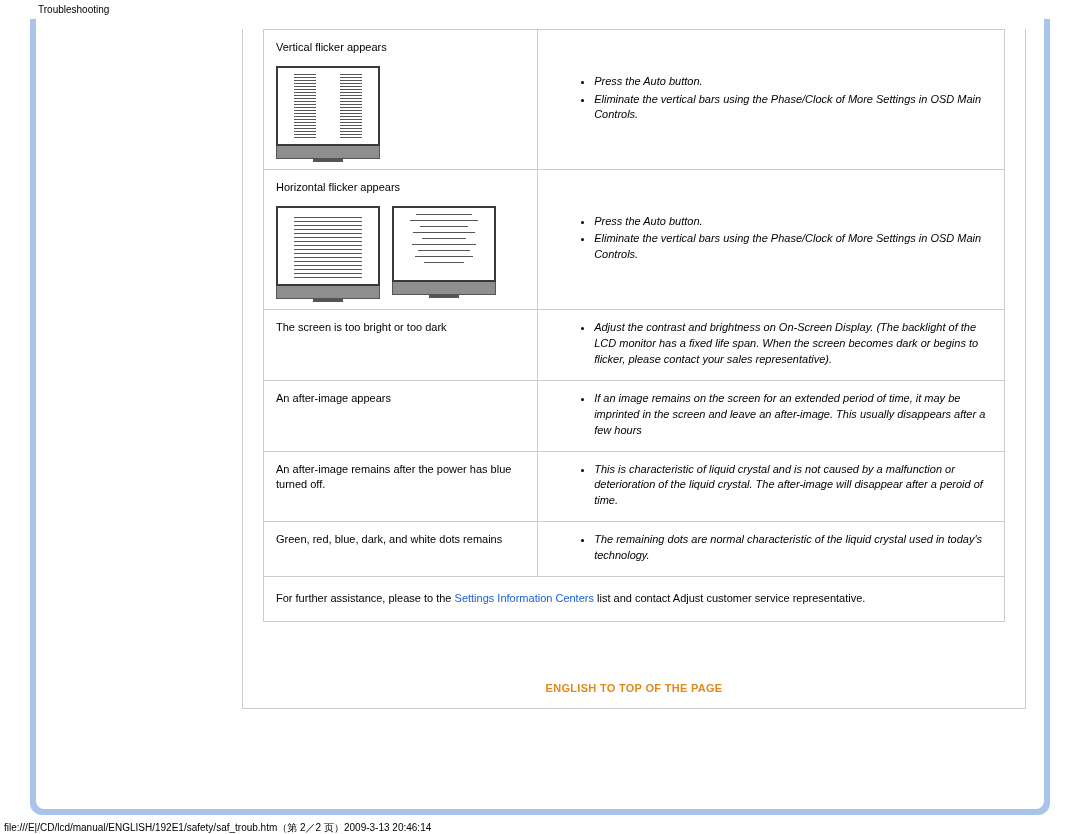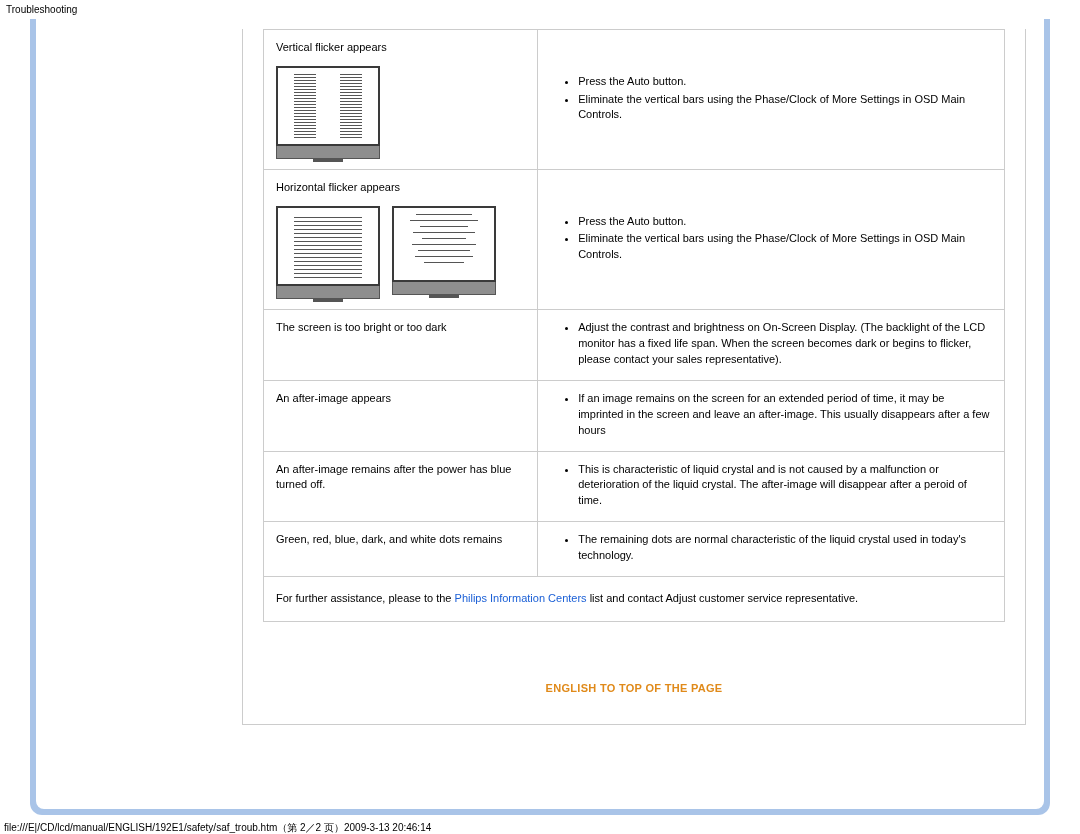--- a/index.html
+++ b/index.html
@@ -7,40 +7,41 @@
     padding: 0;
     font-family: Arial, Helvetica, sans-serif;
     font-size: 11px;
     color: #000;
     background: #fff;
     width: 1080px;
   }
   .header-label {
     font-size: 10px;
     padding: 4px 6px;
+    margin-left: 32px;
   }
   .outer-frame {
     margin: 0 30px;
     background: #a9c4e8;
     border-radius: 0 0 12px 12px;
     padding: 0 6px 6px 6px;
     box-sizing: border-box;
   }
   .inner-page {
     background: #fff;
     border-radius: 0 0 8px 8px;
     padding: 10px 18px 60px 206px;
     min-height: 720px;
     position: relative;
   }
   .content-col {
     border-left: 1px solid #ccc;
     border-right: 1px solid #ccc;
     border-bottom: 1px solid #ccc;
-    padding: 0 20px 30px 20px;
+    padding: 0 20px 14px 20px;
   }
   table.tb {
     width: 100%;
     border-collapse: collapse;
   }
   table.tb td {
     border: 1px solid #ccc;
     padding: 10px 12px;
     vertical-align: middle;
     font-size: 11px;
@@ -48,22 +49,23 @@
   }
   table.tb td.prob {
     width: 37%;
     vertical-align: top;
   }
   table.tb td.sol ul {
     margin: 0;
     padding-left: 28px;
   }
   table.tb td.sol li {
-    margin: 0 0 2px 0;
-    font-size: 11px;
+    margin: 0 0 2px 16px;
+    font-size: 11px;
+    font-style: italic;
   }
   table.tb td.foot {
     font-size: 11px;
     padding: 14px 12px;
   }
   .link-blue { color: #1a5fd6; text-decoration: none; }
   .return-link {
     display: block;
     text-align: center;
     color: #e08a1a;
@@ -251,21 +253,21 @@
           <td class="prob">Green, red, blue, dark, and white dots remains</td>
           <td class="sol">
             <ul>
                   <li>The remaining dots are normal characteristic of the liquid crystal used in today's technology.</li>
                 </ul>
           </td>
         </tr>
 
         <tr>
           <td class="foot" colspan="2">
-            <span>For further assistance, please to the </span><a href="#" class="link-blue">Philips Information Centers</a><span> list and contact Adjust customer service representative.</span>
+            <span>For further assistance, please to the </span><a href="#" class="link-blue">Settings Information Centers</a><span> list and contact Adjust customer service representative.</span>
           </td>
         </tr>
       </tbody>
         </table>
 
       <a href="#" class="return-link">ENGLISH TO TOP OF THE PAGE</a>
     </div>
   </div>
 </div>
 

